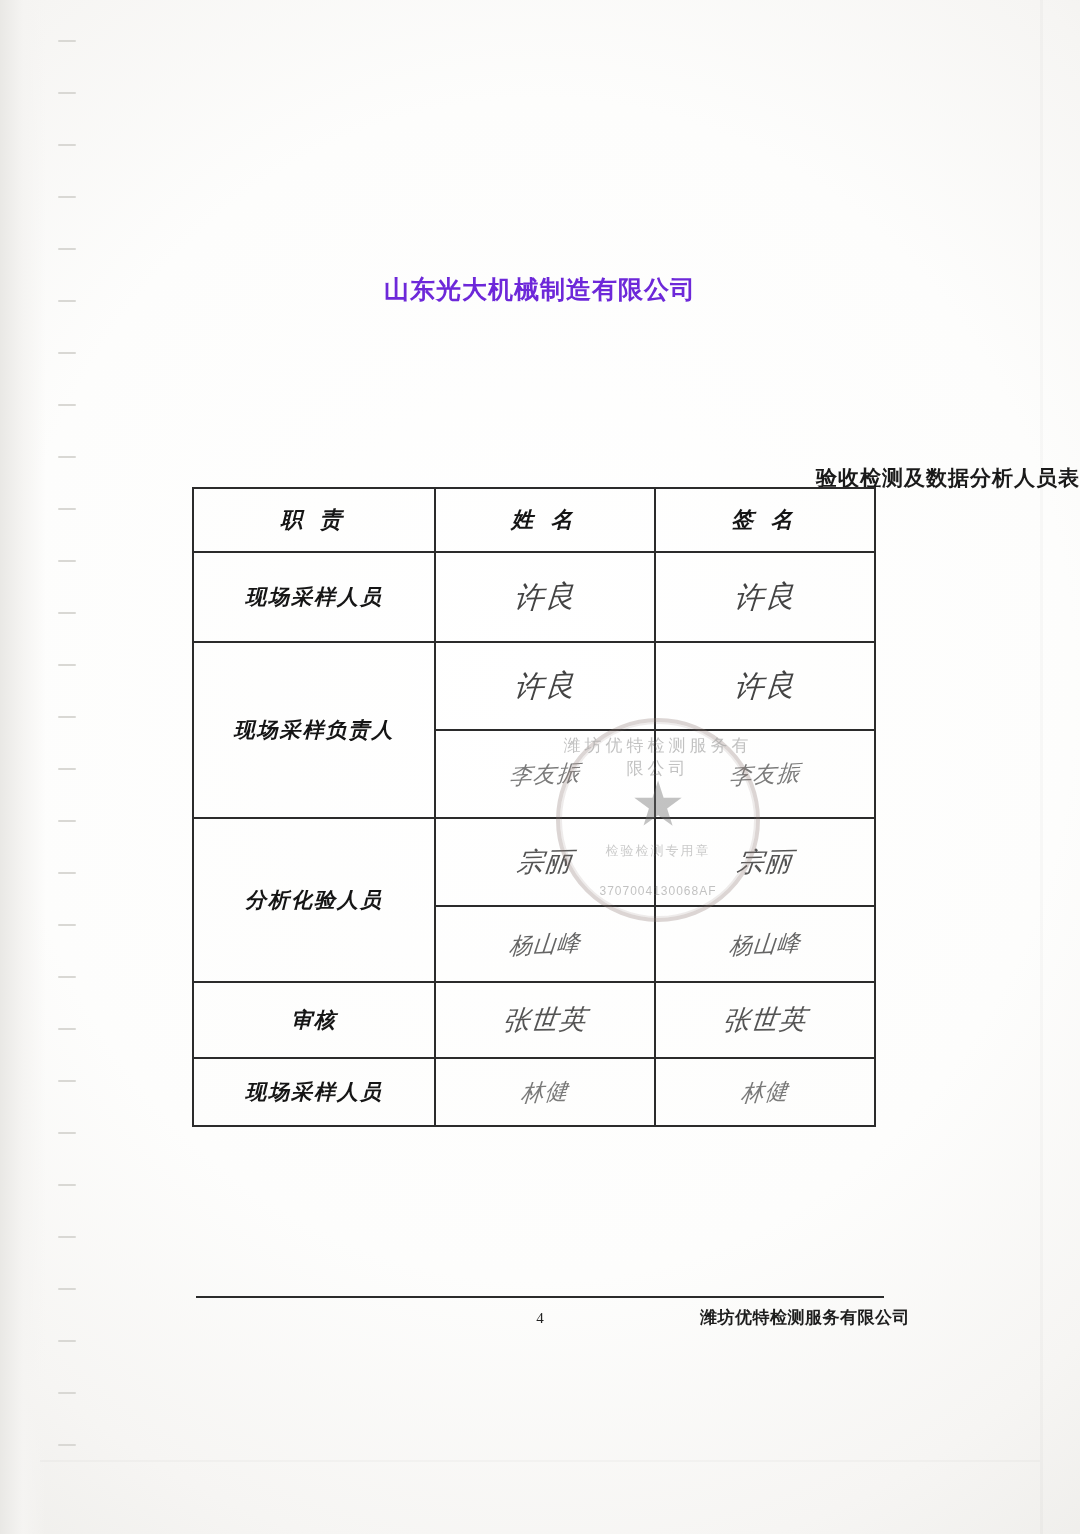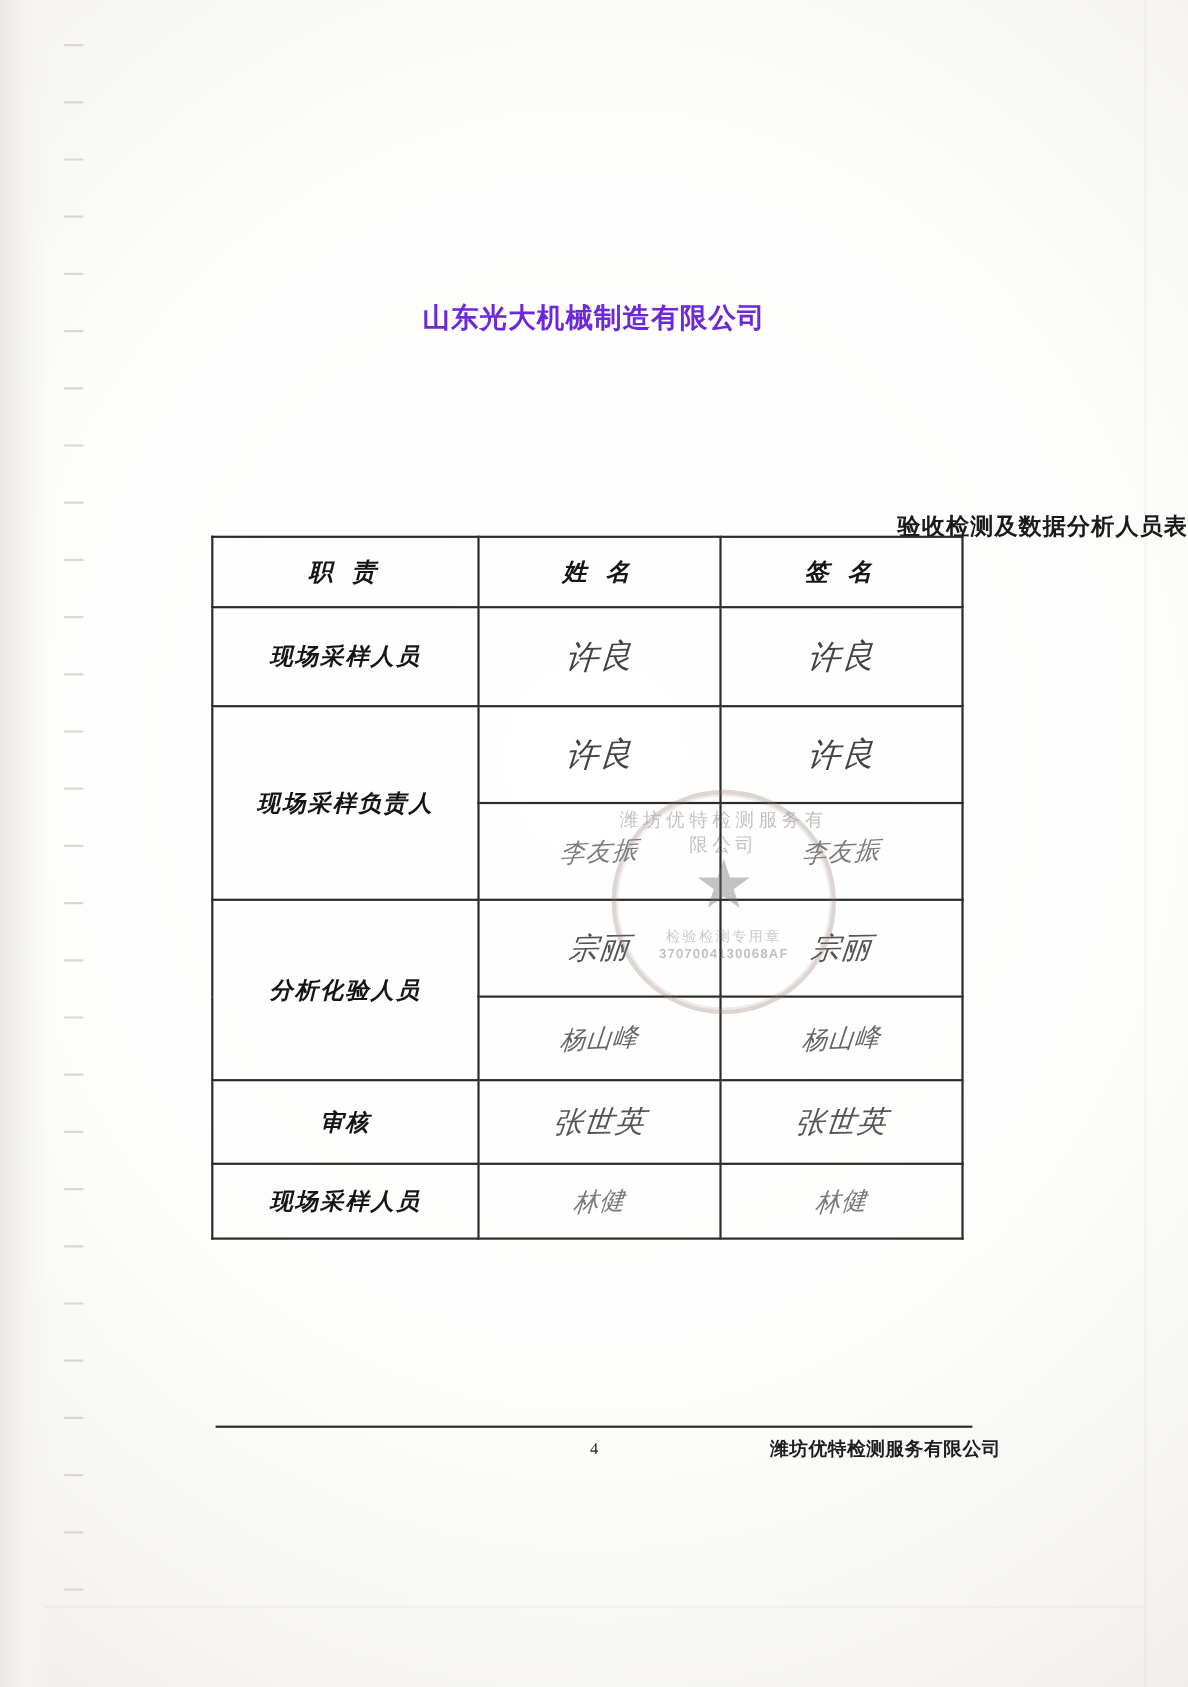--- a/index.html
+++ b/index.html
@@ -173,21 +173,21 @@
     position: absolute;
     left: 0;
     right: 0;
     text-align: center;
     color: rgba(95,95,95,0.7);
     font-size: 15px;
     font-family: "Liberation Sans", sans-serif;
     letter-spacing: 2px;
   }
   .seal .seal-top-text { top: 12px; font-size: 17px; letter-spacing: 4px; }
-  .seal .seal-bottom-text { bottom: 44px; font-size: 12px; letter-spacing: 1px; font-weight: bold; }
+  .seal .seal-bottom-text { bottom: 20px; font-size: 12px; letter-spacing: 1px; }
   .seal .seal-mid-text {
     position: absolute;
     left: 0; right: 0;
     top: 120px;
     text-align: center;
     color: rgba(95,95,95,0.6);
     font-size: 13px;
     letter-spacing: 2px;
   }
 

